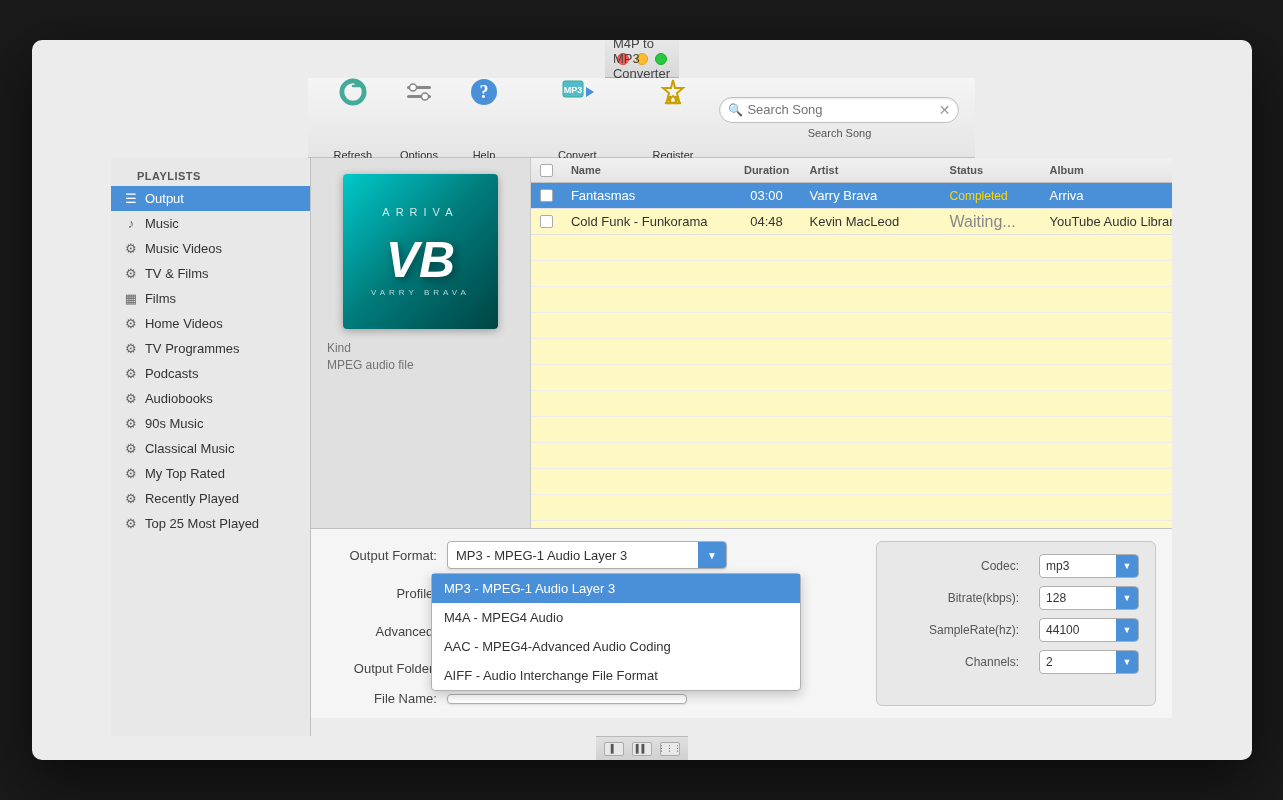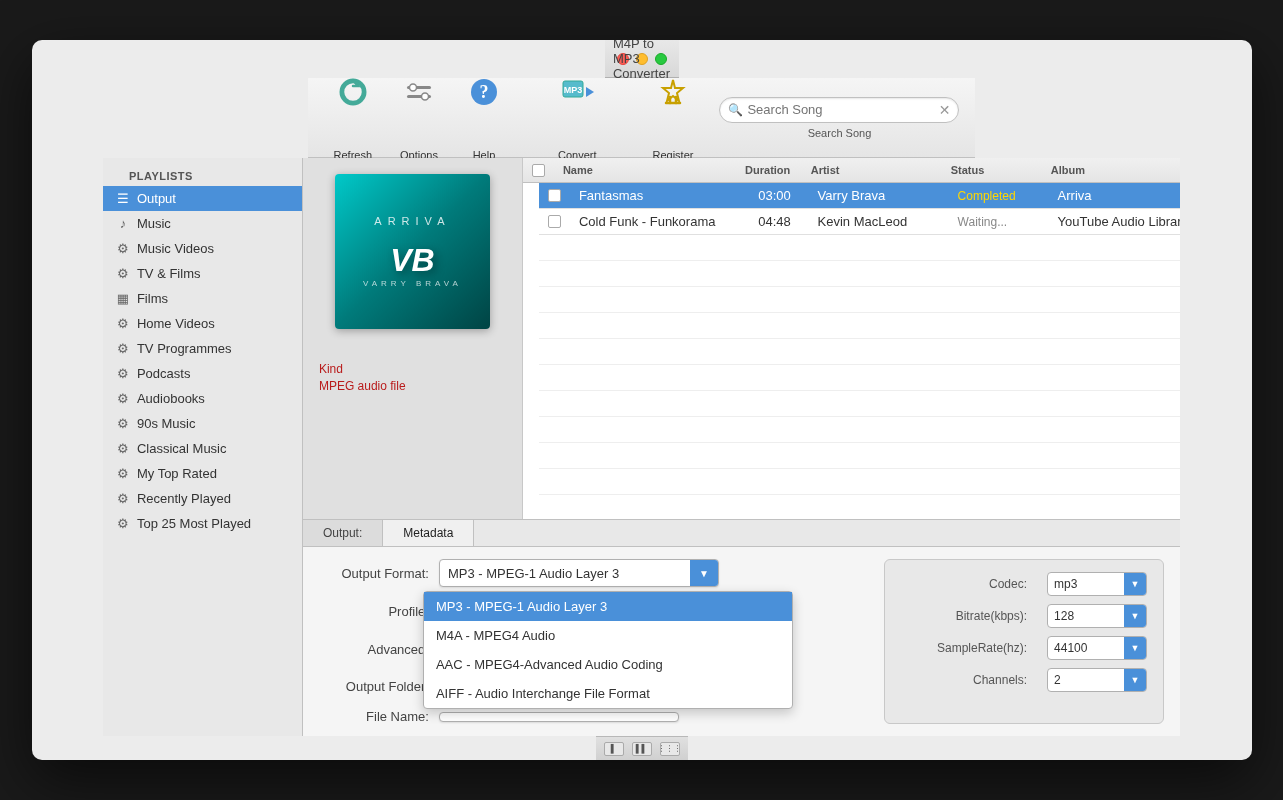--- a/index.html
+++ b/index.html
@@ -179,24 +179,23 @@
       overflow: hidden;
       background: linear-gradient(135deg, #00c9c9 0%, #007a7a 50%, #004444 100%);
       display: flex;
       align-items: center;
       justify-content: center;
       position: relative;
       box-shadow: 0 2px 8px rgba(0,0,0,0.3);
     }
     .album-meta {
       font-size: 12px;
-      color: #b91c1c;
+      color: #737373;
       text-align: left;
       width: 100%;
-      margin-top: 21px;
     }
     .album-meta-row { margin-bottom: 3px; }
     
     .tracklist {
       flex: 1;
       display: flex;
       flex-direction: column;
       overflow: hidden;
     }
     .tracklist-header {
@@ -224,21 +223,21 @@
     }
     .track-row.selected { background: #4a90d9; color: white; }
     .track-row.selected .status-completed { color: #ffd700; }
     .tc-check { width: 32px; display: flex; align-items: center; justify-content: center; }
     .tc-name { flex: 2; padding: 2px 8px; white-space: nowrap; overflow: hidden; text-overflow: ellipsis; }
     .tc-duration { width: 70px; padding: 2px 8px; text-align: center; }
     .tc-artist { width: 140px; padding: 2px 8px; white-space: nowrap; overflow: hidden; }
     .tc-status { width: 100px; padding: 2px 8px; }
     .tc-album { flex: 1.5; padding: 2px 8px; white-space: nowrap; overflow: hidden; }
     .status-completed { color: #28a745; font-size: 12px; }
-    .status-waiting { color: #888; font-size: 12px; }
+    .status-waiting { color: #888; font-size: 16px; }
     .empty-row { height: 26px; border-bottom: 1px solid #eeeeee; }
     
     .bottom-section {
       border-top: 1px solid #c0c0c0;
       display: flex;
       flex-direction: column;
     }
     .tabs-bar {
       display: flex;
       background: #e8e8e8;
@@ -423,21 +422,21 @@
       line-height: 1;
     }
     .vb-top {
       font-size: 11px;
       color: rgba(255,255,255,0.8);
       letter-spacing: 6px;
       text-transform: uppercase;
       margin-bottom: 4px;
     }
     .vb-main {
-      font-size: 32px;
+      font-size: 50px;
       font-weight: 900;
       color: white;
       font-style: italic;
       text-shadow: 3px 3px 10px rgba(0,0,0,0.4);
       margin-top: 17px;
     }
     .vb-bottom {
       font-size: 8px;
       color: rgba(255,255,255,0.7);
       letter-spacing: 4px;
@@ -634,21 +633,21 @@
             <div class="th-check">
               <div class="header-checkbox"></div>
             </div>
             <div class="th-name">Name</div>
             <div class="th-duration">Duration</div>
             <div class="th-artist">Artist</div>
             <div class="th-status">Status</div>
             <div class="th-album">Album</div>
           </div>
 
-          <div style="background:#ffffff; flex:1; overflow-y:auto;padding-left:16px;">
+          <div style="background:#fef9c3; flex:1; overflow-y:auto;">
 
             <div class="track-row selected">
               <div class="tc-check">
                 <div class="checkbox"></div>
               </div>
               <div class="tc-name">Fantasmas</div>
               <div class="tc-duration">03:00</div>
               <div class="tc-artist">Varry Brava</div>
               <div class="tc-status">
                 <span class="status-completed">Completed</span>
@@ -679,24 +678,20 @@
             <div class="empty-row"></div>
             <div class="empty-row"></div>
             <div class="empty-row"></div>
             <div class="empty-row"></div>
           </div>
         </div>
       </div>
 
       <div class="bottom-section">
 
-        <div class="tabs-bar">
-          <div class="tab">Output:</div>
-          <div class="tab active">Metadata</div>
-        </div>
 
         <div class="settings-panel">
 
           <div class="settings-left">
 
             <div class="form-row">
               <span class="form-label">Output Format:</span>
               <div class="form-control">
                 <div class="select-box">
                   <span class="select-box-text">MP3 - MPEG-1 Audio Layer 3</span>

